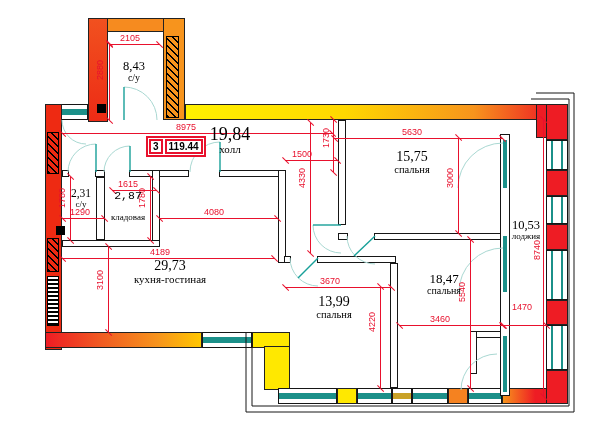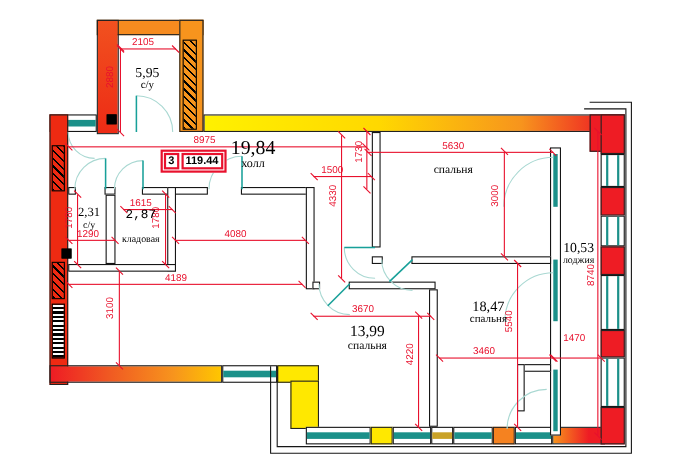--- a/index.html
+++ b/index.html
@@ -197,40 +197,45 @@
   <div class="dlab" style="left:150px;top:248px;">4189</div>
   <div class="dlab v" style="left:96px;top:270px;">3100</div>
   <div class="dlab" style="left:320px;top:277px;">3670</div>
   <div class="dlab v" style="left:368px;top:312px;">4220</div>
   <div class="dlab v" style="left:458px;top:282px;">5540</div>
   <div class="dlab" style="left:430px;top:315px;">3460</div>
   <div class="dlab" style="left:512px;top:303px;">1470</div>
   <div class="dlab v" style="left:533px;top:240px;">8740</div>
 
   <div class="room" style="left:104px;top:60px;width:60px;">
-    <div class="rarea" style="font-size:12.5px;">5,95</div>
+    <div class="rarea" style="font-size:12.5px;">8,43</div>
     <div class="rname" style="font-size:10px;">с/у</div>
   </div>
   <div class="room" style="left:190px;top:125px;width:80px;">
     <div class="rarea" style="font-size:18px;">19,84</div>
     <div class="rname" style="font-size:11px;">холл</div>
   </div>
   <div class="room" style="left:370px;top:150px;width:84px;">
+    <div class="rarea" style="font-size:14px;">15,75</div>
     <div class="rname" style="font-size:10.5px;">спальня</div>
   </div>
   <div class="room" style="left:60px;top:188px;width:42px;">
     <div class="rarea" style="font-size:11.5px;">2,31</div>
     <div class="rname" style="font-size:9px;">с/у</div>
   </div>
   <div class="room" style="left:106px;top:190px;width:44px;font-family:Liberation Mono, monospace;">
     <div class="rarea" style="font-size:11.5px;">2,87</div>
   </div>
   <div class="room" style="left:96px;top:213px;width:64px;">
     <div class="rname" style="font-size:9px;">кладовая</div>
   </div>
+  <div class="room" style="left:95px;top:259px;width:150px;">
+    <div class="rarea" style="font-size:14px;">29,73</div>
+    <div class="rname" style="font-size:11px;">кухня-гостиная</div>
+  </div>
   <div class="room" style="left:292px;top:295px;width:84px;">
     <div class="rarea" style="font-size:14px;">13,99</div>
     <div class="rname" style="font-size:10.5px;">спальня</div>
   </div>
   <div class="room" style="left:402px;top:272px;width:84px;">
     <div class="rarea" style="font-size:13px;">18,47</div>
     <div class="rname" style="font-size:10px;">спальня</div>
   </div>
   <div class="room" style="left:496px;top:219px;width:60px;">
     <div class="rarea" style="font-size:12.5px;">10,53</div>

